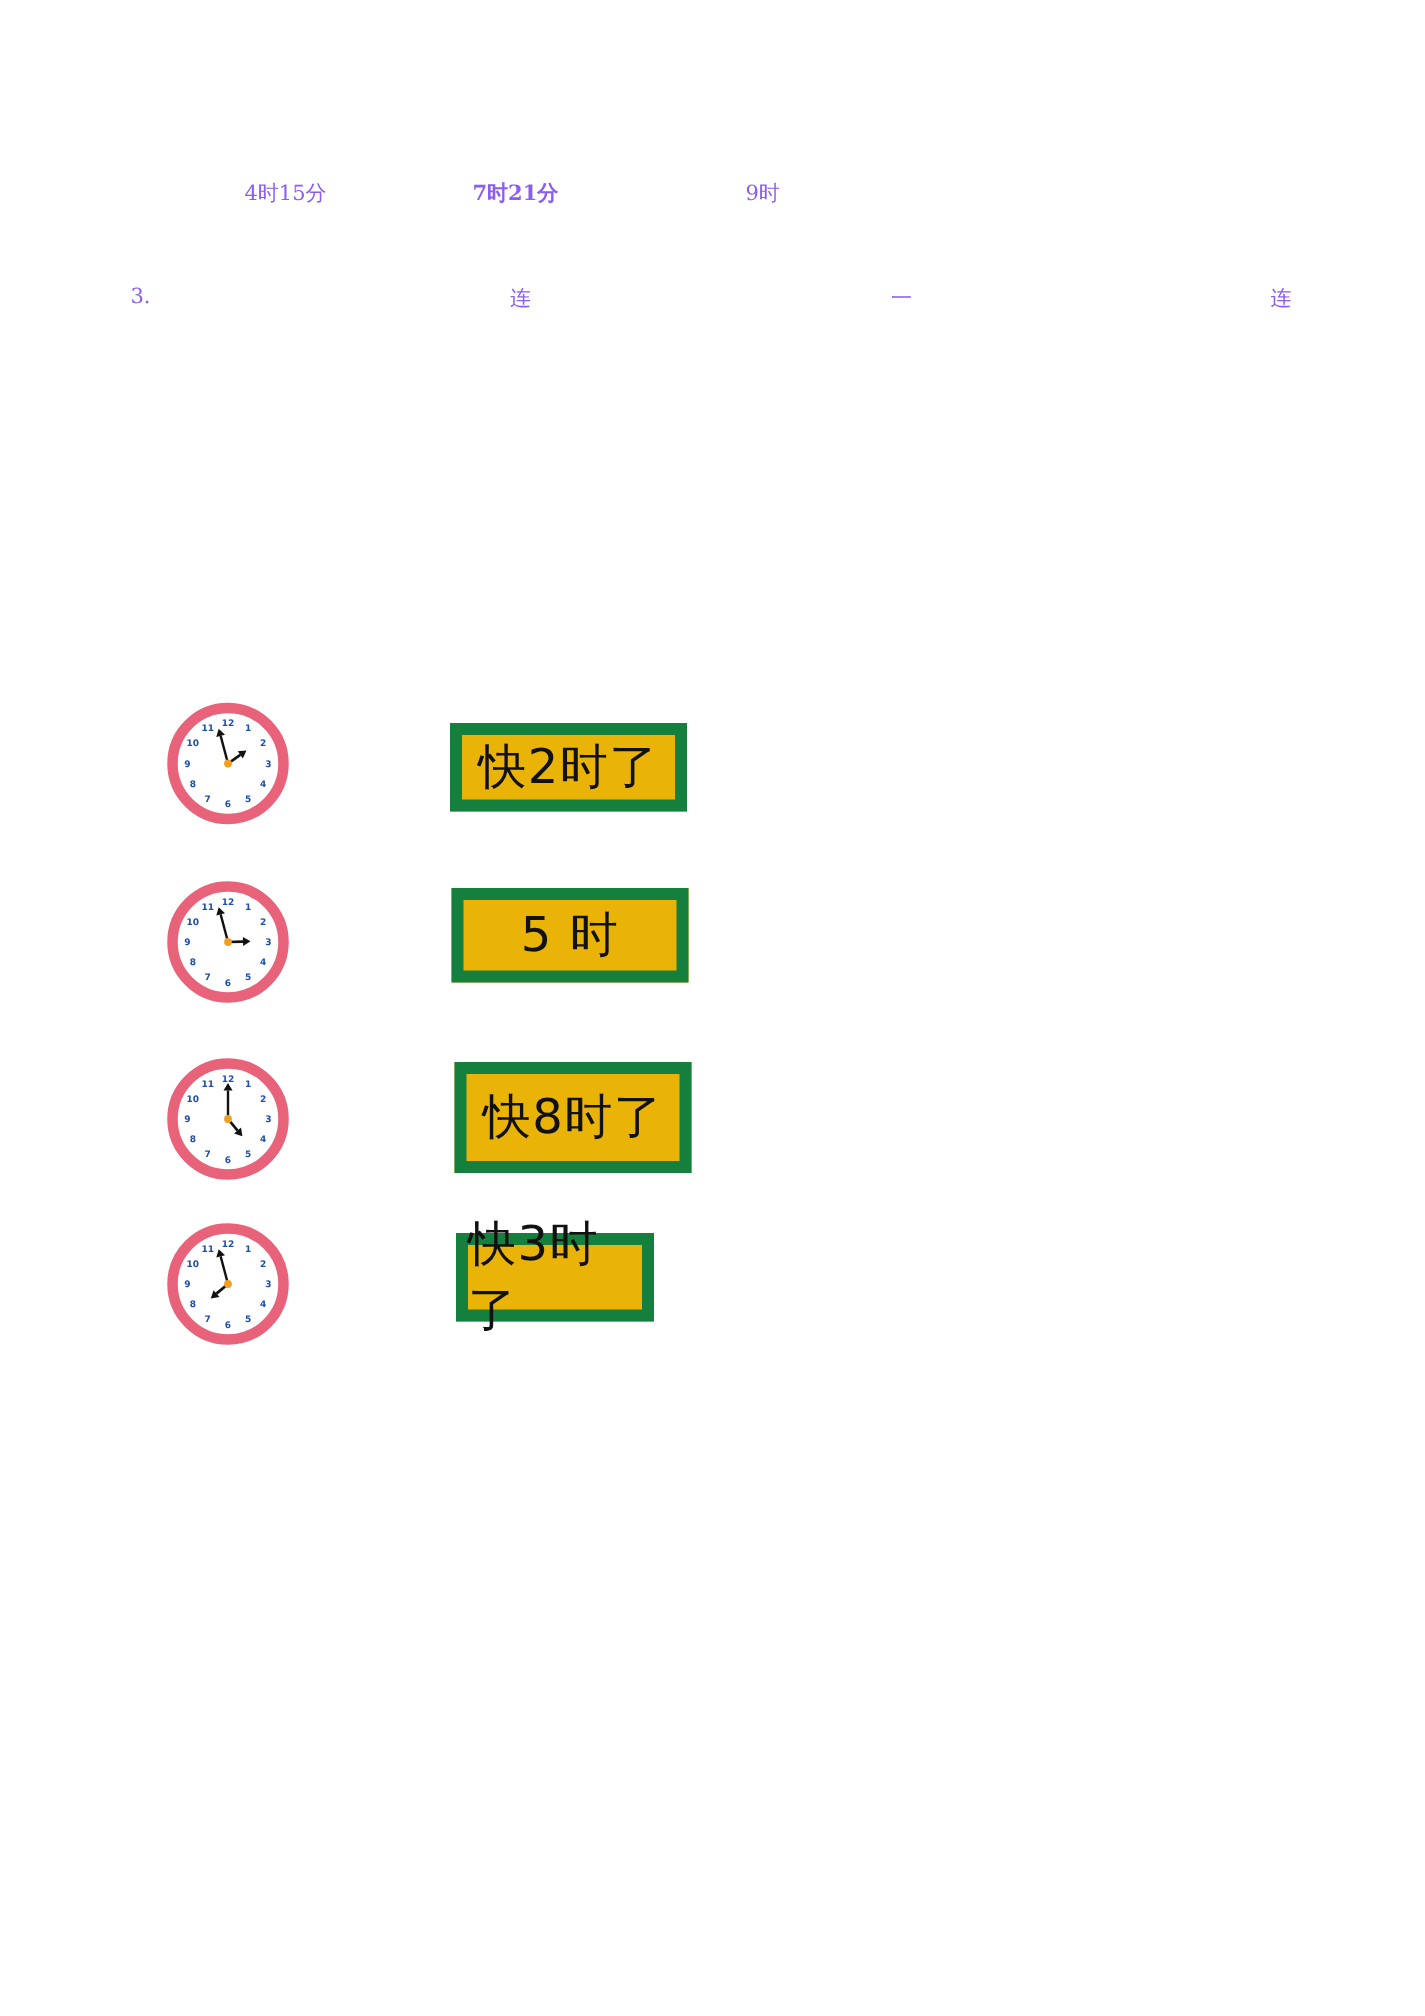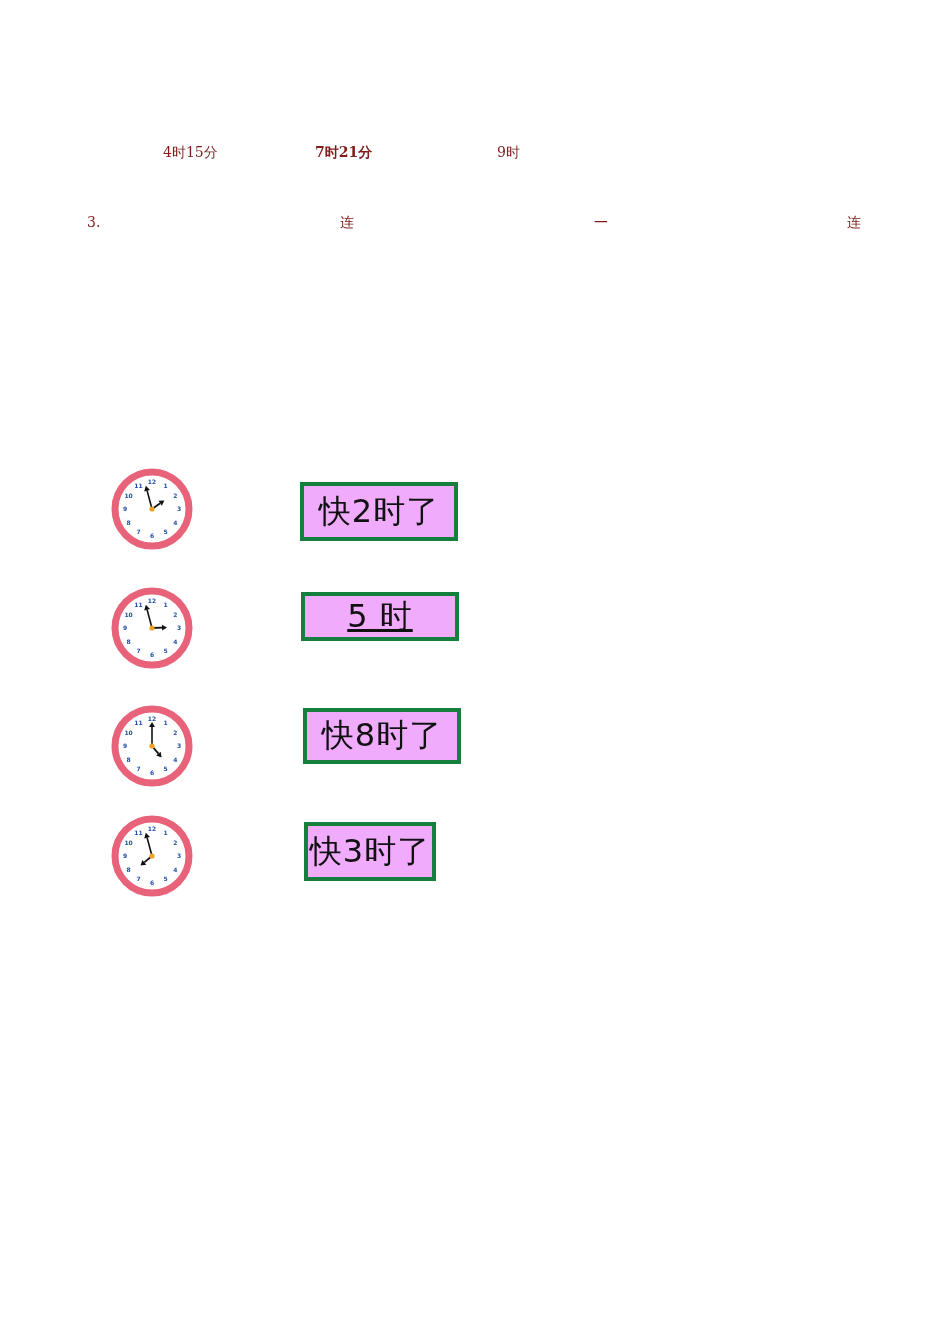--- a/index.html
+++ b/index.html
@@ -1,21 +1,21 @@
 <!DOCTYPE html>
 <html><head>
 <meta charset="utf-8">
 <style>
   html, body { margin: 0; padding: 0; background: #ffffff; }
   body { width: 950px; height: 1344px; position: relative; overflow: hidden;
          font-family: "DejaVu Serif", "Liberation Serif", serif; color: #333; }
   .abs { position: absolute; }
-  .small-text { font-size: 14px; color: #7f1d1d; white-space: nowrap; margin-top: 24px; }
+  .small-text { font-size: 14px; color: #8b5cf6; white-space: nowrap; }
   .clock { position: absolute; width: 84px; height: 84px; }
-  .label-box { position: absolute; border: 4px solid #15803d; background: #f0abfc;
+  .label-box { position: absolute; border: 8px solid #15803d; background: #eab308;
                box-sizing: border-box; display: flex; align-items: center; justify-content: center;
                font-family: "DejaVu Sans", "Liberation Sans", sans-serif; font-size: 32px; color: #111;
                letter-spacing: 1px; }
 </style>
 </head>
 <body>
 
 <div class="abs small-text" style="left:163px;top:120px;">4时15分</div>
 <div class="abs small-text" style="left:315px;top:120px;font-weight:bold;">7时21分</div>
 <div class="abs small-text" style="left:497px;top:120px;">9时</div>
@@ -104,21 +104,21 @@
         <polygon points="35.8,18.8 40.0,22.9 34.2,24.4" fill="#111111"></polygon>
       <line x1="42" y1="42" x2="34.3" y2="48.4" stroke="#111111" stroke-width="1.8"></line>
         <polygon points="30.5,51.6 32.4,46.1 36.3,50.7" fill="#111111"></polygon>
       <circle cx="42" cy="42" r="2.6" fill="#f0a020"></circle>
     </svg></div>
   </div>
 
 <div class="label-box" style="left:300px;top:482px;width:158px;height:59px;">
     <span>快2时了</span>
   </div>
-<div class="label-box" style="left:301px;top:592px;width:158px;height:49px;text-decoration:underline;">
+<div class="label-box" style="left:301px;top:592px;width:158px;height:63px;">
     <span>5 时</span>
   </div>
-<div class="label-box" style="left:303px;top:708px;width:158px;height:56px;">
+<div class="label-box" style="left:303px;top:708px;width:158px;height:74px;">
     <span>快8时了</span>
   </div>
 <div class="label-box" style="left:304px;top:822px;width:132px;height:59px;">
     <span>快3时了</span>
   </div>
 
 </body></html>

